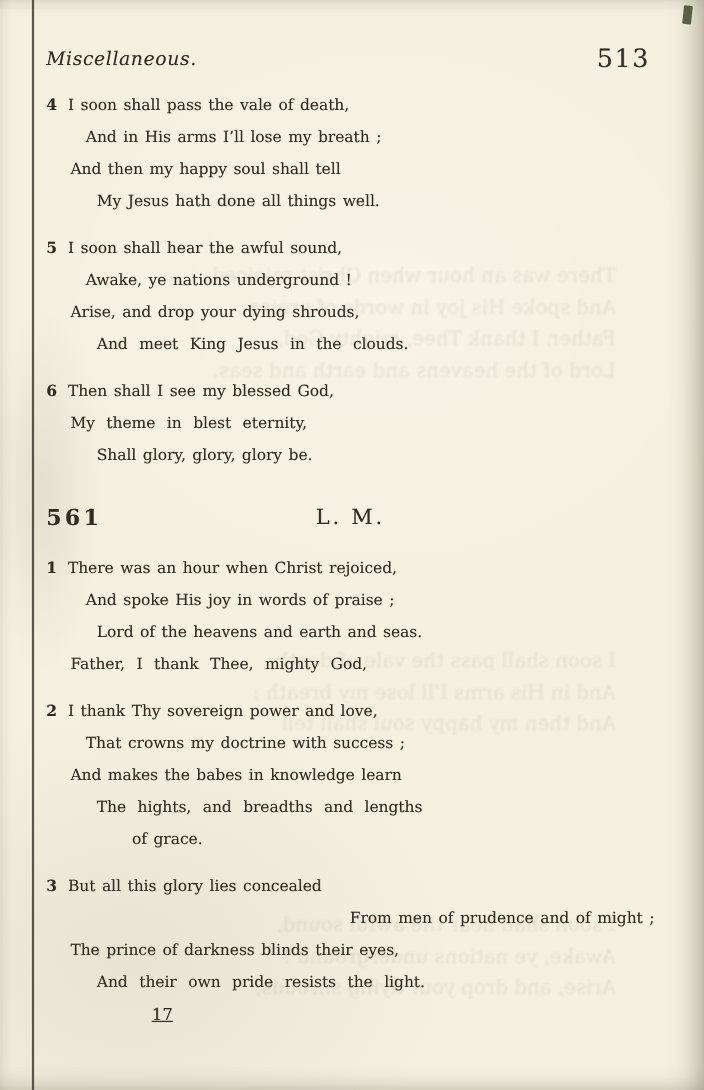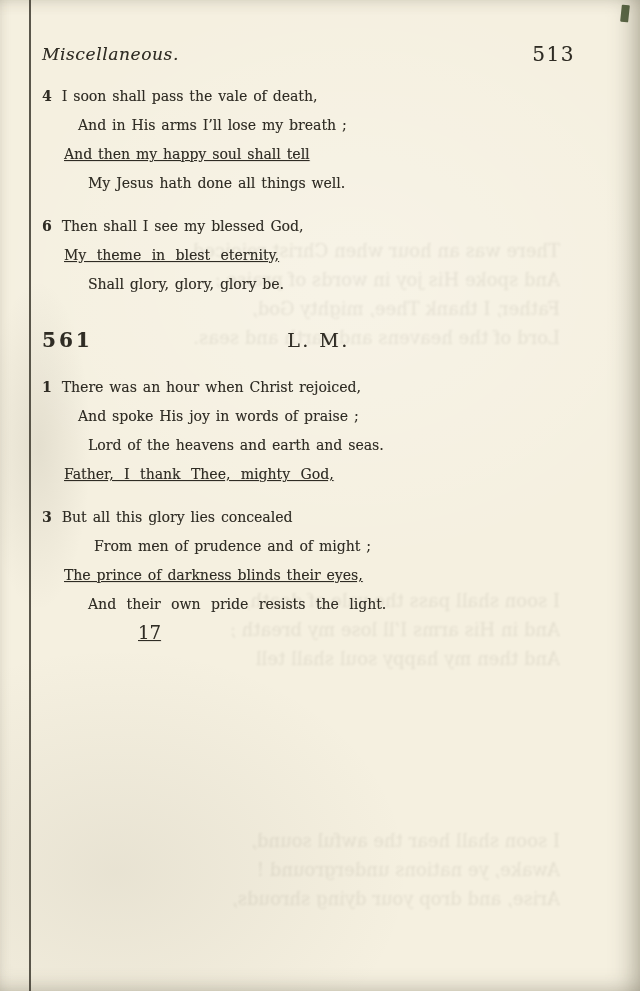--- a/index.html
+++ b/index.html
@@ -39,51 +39,51 @@
     padding:42px 45px 0 42px;
     text-shadow:0.3px 0.3px 0.4px rgba(47,44,36,0.35);
   }
 
   .running-head{
     position:relative; text-align:left;
     font-size:17px; line-height:24px;
   }
   .section-title{ font-style:italic; letter-spacing:0.6px; }
   .page-num{
-    position:absolute; right:20px; top:0;
-    font-style:normal; letter-spacing:1.5px; font-size:20px;
+    position:absolute; right:4px; top:0;
+    font-style:normal; letter-spacing:1.5px; font-size:23px;
   }
 
   .verse{ margin-top:14px; }
   .verse.first{ margin-top:16px; }
   .vl{
     font-size:14px; line-height:29px; white-space:nowrap;
     word-spacing:1.5px;
   }
   .vnum{ font-weight:700; margin-right:10px; }
   .l2{ padding-left:36px; }
-  .l2b{ padding-left:52px; }
-  .l3{ padding-left:22px;text-decoration:underline; }
+  .l2b{ padding-left:52px;text-align:right; }
+  .l3{ padding-left:22px; }
   .l4{ padding-left:46px; }
   .l5{ padding-left:78px; }
   .wide{ word-spacing:6px; }
 
   .hymn-head{
     position:relative; margin-top:22px; margin-bottom:8px; height:38px;
   }
   .hymn-number{
     font-size:20px; font-weight:700; letter-spacing:3px; line-height:38px;
   }
   .hymn-meter{
     position:absolute; left:0; right:0; top:9px;
     text-align:center; font-size:19px; letter-spacing:2.5px; line-height:20px;
   }
 
   .footer{
-    padding-left:96px; font-size:18px; line-height:26px; margin-top:1px;text-decoration:underline;
+    padding-left:96px; font-size:15px; line-height:26px; margin-top:1px;text-decoration:underline;
   }
 
   .ghost{
     position:absolute; z-index:1;
     transform:scaleX(-1);
     filter:blur(1.1px);
     opacity:0.10;
     color:#4c4636;
     font-size:18px; line-height:29px;
   }
@@ -126,20 +126,28 @@
 
     <div class="verse first">
       <div class="vl l1">
         <span class="vnum">4</span><span class="vtext">I soon shall pass the vale of death,</span>
       </div>
       <div class="vl l2">And in His arms I’ll lose my breath ;</div>
       <div class="vl l3">And then my happy soul shall tell</div>
       <div class="vl l4">My Jesus hath done all things well.</div>
     </div>
 
+    <div class="verse">
+      <div class="vl l1">
+        <span class="vnum">5</span><span class="vtext">I soon shall hear the awful sound,</span>
+      </div>
+      <div class="vl l2">Awake, ye nations underground !</div>
+      <div class="vl l3">Arise, and drop your dying shrouds,</div>
+      <div class="vl l4 wide">And meet King Jesus in the clouds.</div>
+    </div>
 
     <div class="verse">
       <div class="vl l1">
         <span class="vnum">6</span><span class="vtext">Then shall I see my blessed God,</span>
       </div>
       <div class="vl l3 wide">My theme in blest eternity,</div>
       <div class="vl l4">Shall glory, glory, glory be.</div>
     </div>
 
     <div class="hymn-head">
@@ -149,20 +157,29 @@
 
     <div class="verse">
       <div class="vl l1">
         <span class="vnum">1</span><span class="vtext">There was an hour when Christ rejoiced,</span>
       </div>
       <div class="vl l2">And spoke His joy in words of praise ;</div>
       <div class="vl l4">Lord of the heavens and earth and seas.</div>
       <div class="vl l3 wide">Father, I thank Thee, mighty God,</div>
     </div>
 
+    <div class="verse">
+      <div class="vl l1">
+        <span class="vnum">2</span><span class="vtext">I thank Thy sovereign power and love,</span>
+      </div>
+      <div class="vl l2">That crowns my doctrine with success ;</div>
+      <div class="vl l3">And makes the babes in knowledge learn</div>
+      <div class="vl l4 wide">The hights, and breadths and lengths</div>
+      <div class="vl l5">of grace.</div>
+    </div>
 
     <div class="verse">
       <div class="vl l1">
         <span class="vnum">3</span><span class="vtext">But all this glory lies concealed</span>
       </div>
       <div class="vl l2b">From men of prudence and of might ;</div>
       <div class="vl l3">The prince of darkness blinds their eyes,</div>
       <div class="vl l4 wide">And their own pride resists the light.</div>
     </div>
 

